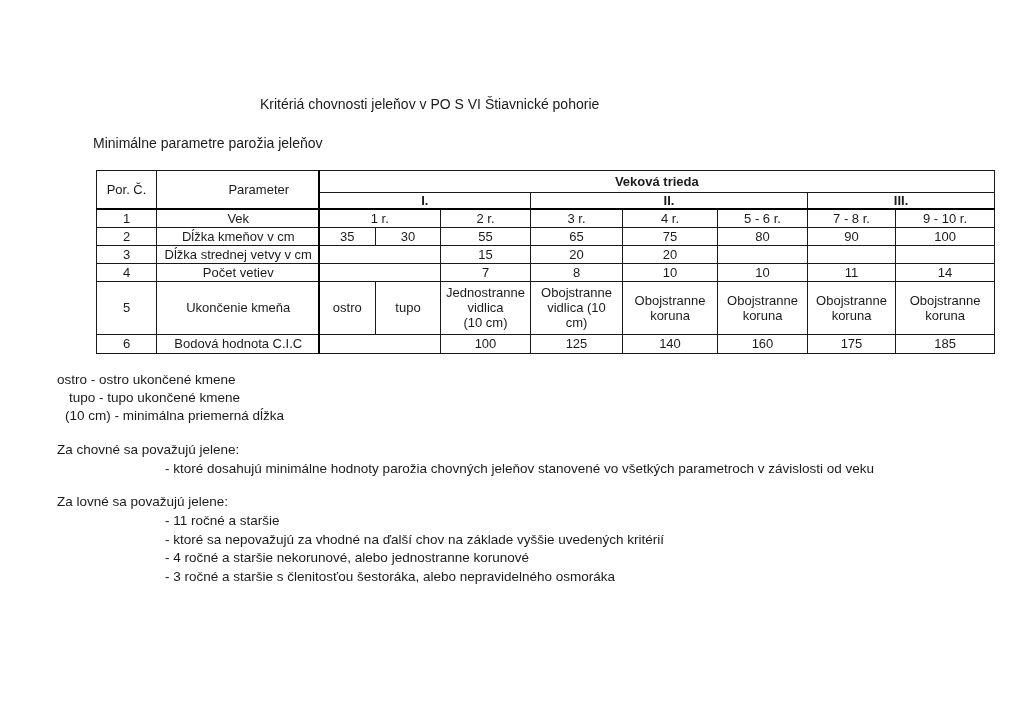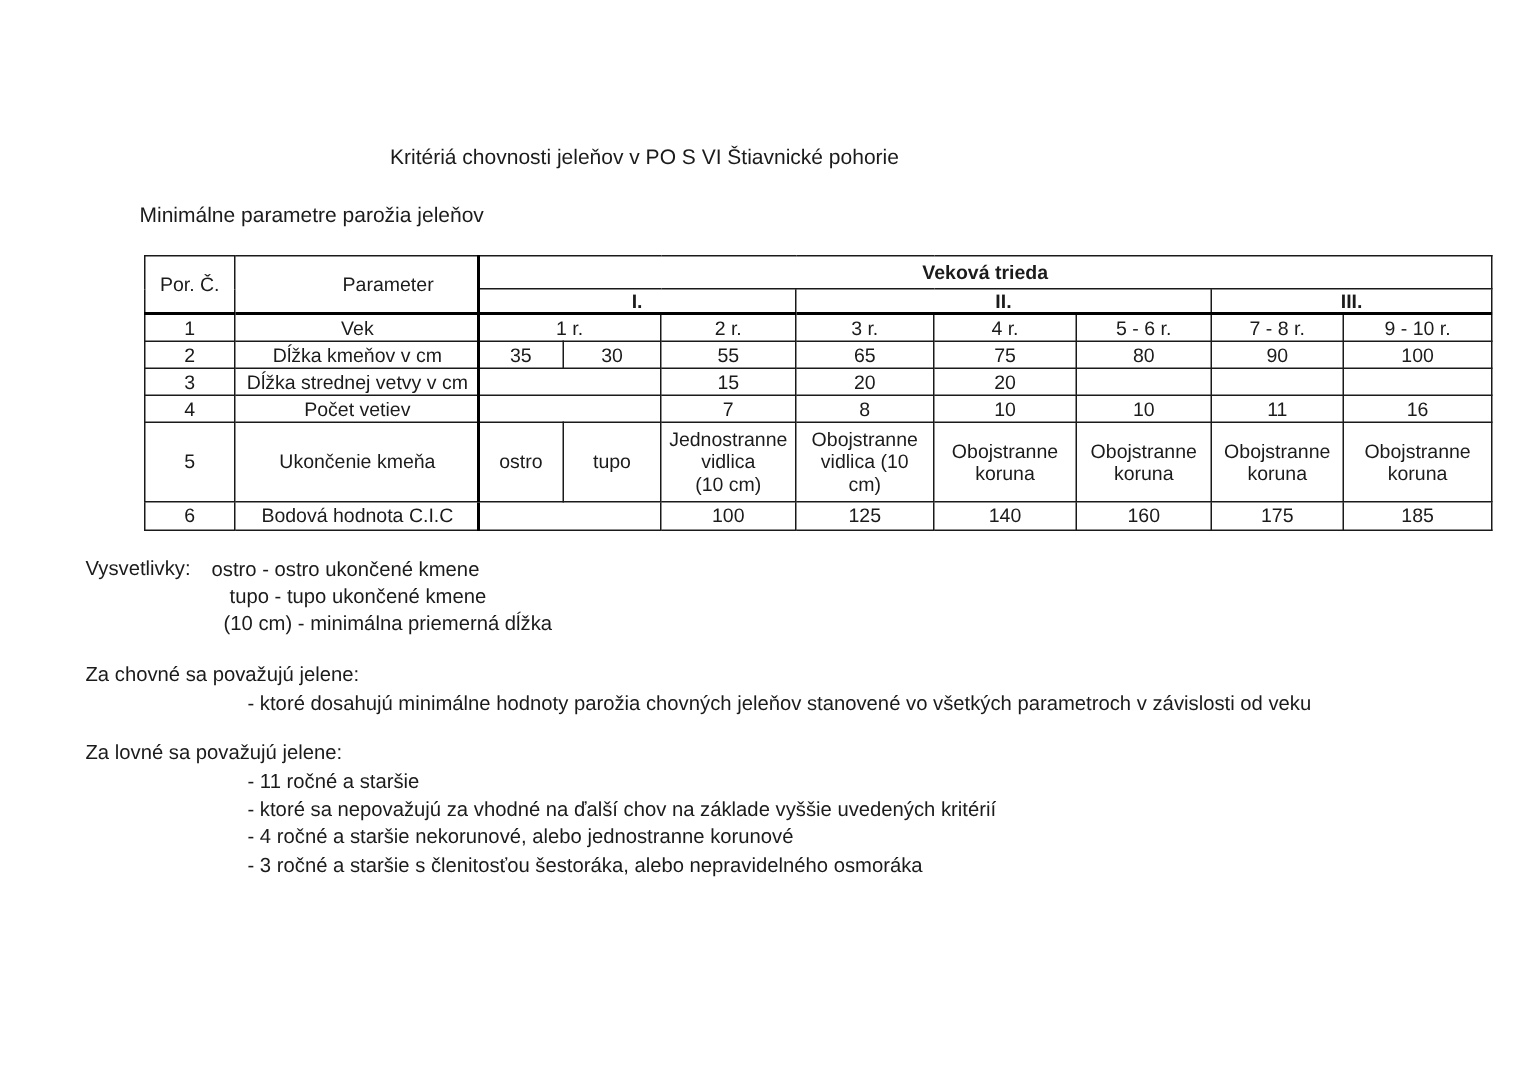--- a/index.html
+++ b/index.html
@@ -107,21 +107,21 @@
         </tr>
         <tr>
           <td class="c-num">4</td>
           <td class="c-param b-right-thick">Počet vetiev</td>
           <td colspan="2" class="c-val"></td>
           <td class="c-val">7</td>
           <td class="c-val">8</td>
           <td class="c-val">10</td>
           <td class="c-val">10</td>
           <td class="c-val">11</td>
-          <td class="c-val">16</td>
+          <td class="c-val">14</td>
         </tr>
         <tr class="row-tall">
           <td class="c-num">5</td>
           <td class="c-param b-right-thick">Ukončenie kmeňa</td>
           <td class="c-val">ostro</td>
           <td class="c-val">tupo</td>
           <td class="c-val">Jednostranne
 vidlica
 (10 cm)</td>
           <td class="c-val">Obojstranne
@@ -144,21 +144,20 @@
           <td class="c-val">125</td>
           <td class="c-val">140</td>
           <td class="c-val">160</td>
           <td class="c-val">175</td>
           <td class="c-val">185</td>
         </tr>
       </tbody>
   </table>
 
   <div class="legend">
-    <div class="legend-label">Vysvetlivky:</div>
     <div class="legend-items" id="legend-items">
         <div>ostro - ostro ukončené kmene</div>
         <div>tupo - tupo ukončené kmene</div>
         <div>(10 cm) - minimálna priemerná dĺžka</div>
       </div>
   </div>
 
   <div id="sections-root">
       <div class="section" id="section-0">
         <div class="sec-heading">Za chovné sa považujú jelene:</div>

